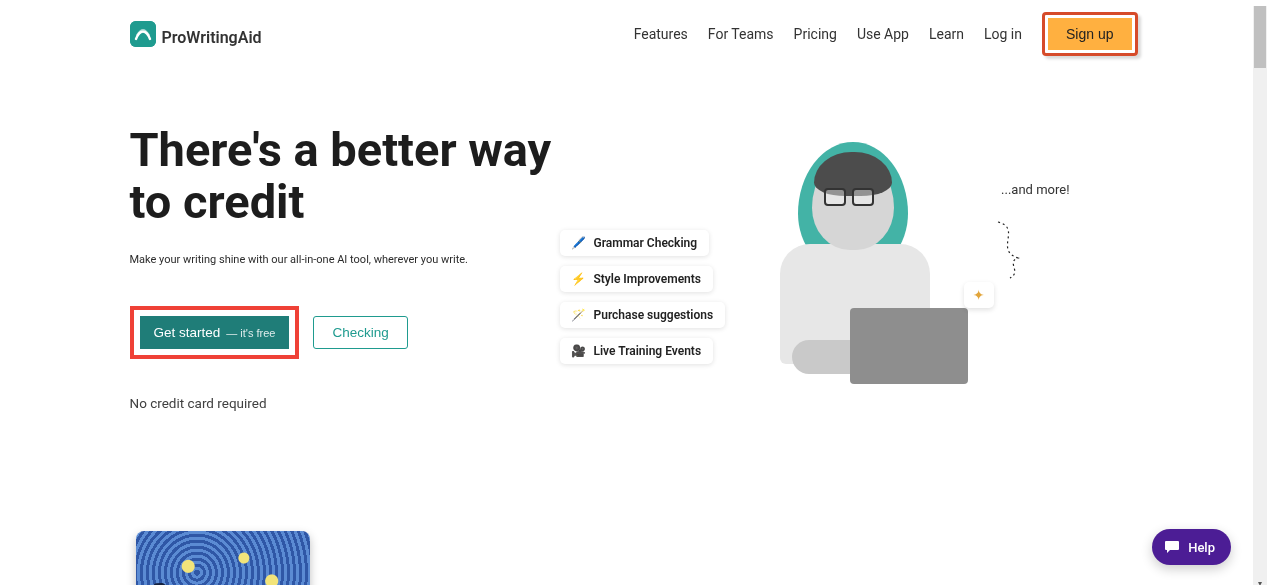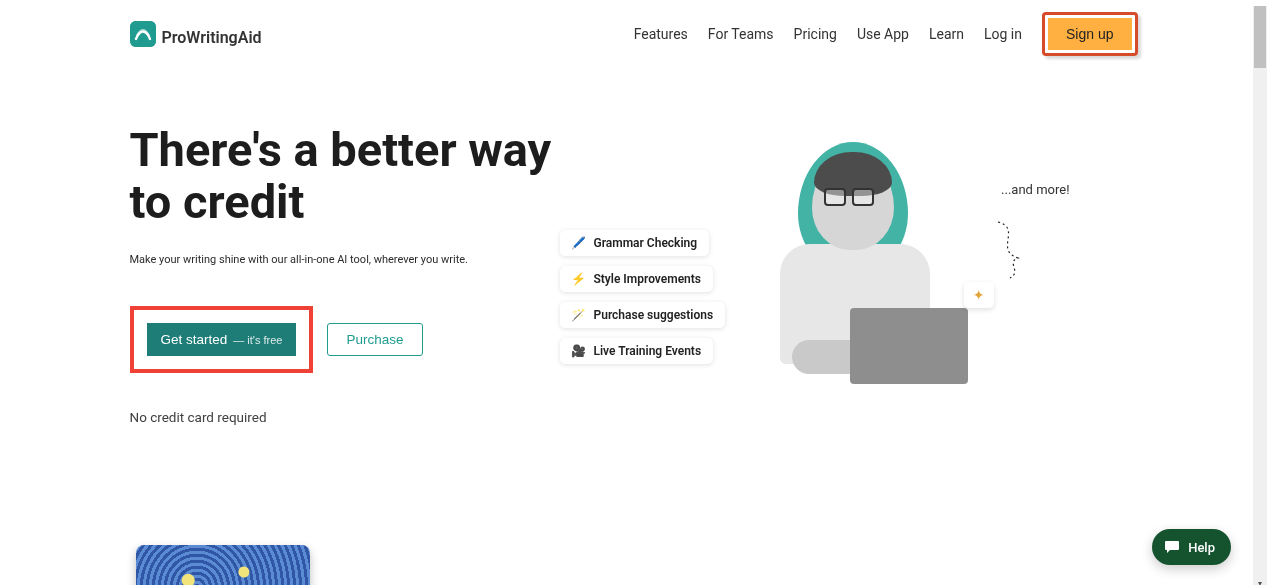--- a/index.html
+++ b/index.html
@@ -127,21 +127,21 @@
     margin-bottom: 38px;
     max-width: 340px;
   }
   .cta-row {
     display: flex;
     gap: 14px;
     align-items: center;
   }
   .getstarted-wrap {
     border: 4px solid #ef4136;
-    padding: 13px;
+    padding: 6px;
     display: inline-block;
   }
   .getstarted-btn {
     background: #1f7d78;
     border: none;
     color: #fff;
     padding: 9px 14px;
     font-size: 13.5px;
     cursor: pointer;
     display: flex;
@@ -377,21 +377,21 @@
     flex: 1;
     padding-left: 80px;
     padding-top: 72px;
   }
 
   
   .help-bubble {
     position: absolute;
     right: 36px;
     bottom: 26px;
-    background: #14532d;
+    background: #4c1d95;
     color:#fff;
     border-radius: 20px;
     height: 36px;
     padding: 0 16px 0 12px;
     display: flex;
     align-items: center;
     gap: 8px;
     font-size: 13px;
     font-weight: 500;
     box-shadow: 0 4px 12px rgba(0,0,0,0.2);
@@ -433,21 +433,21 @@
     <div class="hero-left">
       <h1 class="hero-title">There's a better way to credit</h1>
       <p class="hero-sub">Make your writing shine with our all-in-one AI tool, wherever you write.</p>
       <div class="cta-row">
         <span class="getstarted-wrap">
           <button class="getstarted-btn">
             <span>Get started</span>
             <span class="getstarted-hint">— it's free</span>
           </button>
         </span>
-        <button class="purchase-btn">Purchase</button>
+        <button class="purchase-btn">Checking</button>
       </div>
       <div class="nocc">No credit card required</div>
     </div>
 
     <div class="hero-right">
       <div class="orange-ring"></div>
       <div class="blue-blob"></div>
       <div class="person">
         <div class="torso-teal"></div>
         <div class="teal-outline"></div>

